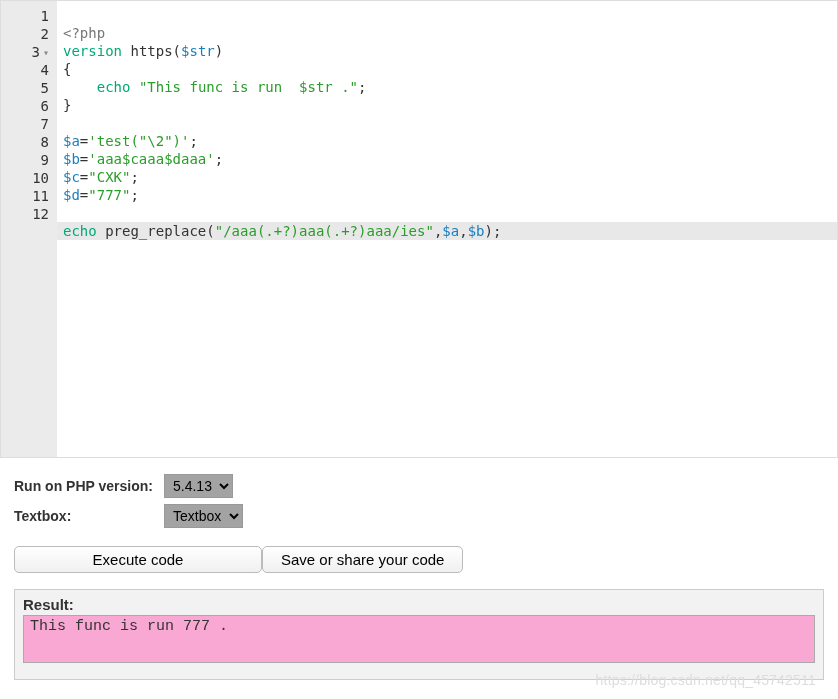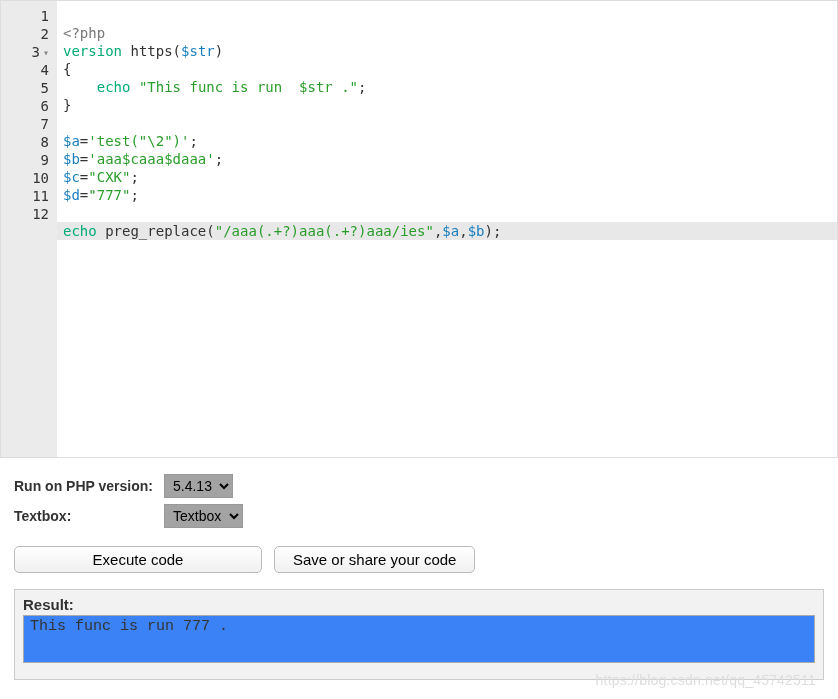--- a/index.html
+++ b/index.html
@@ -18,26 +18,26 @@
     .tok-paren { color: #333; }
     .tok-brace { color: #333; }
     .tok-str { color: #2a9d2a; }
     .tok-func { color: #333; }
     .tok-semi { color: #333; }
     .tok-op { color: #333; }
     .controls { margin: 4px 0 12px 14px; }
     .control-row { display: flex; align-items: center; margin-bottom: 6px; }
     .control-label { font-weight: bold; font-size: 14px; width: 150px; }
     select { font-size: 14px; padding: 2px 4px; border: 1px solid #999; background: #a3a3a3; }
-    .button-row { display: flex; gap: 12px; margin: 18px 8px 16px 14px; }
+    .button-row { display: flex; gap: 0; margin: 18px 8px 16px 14px; }
     .btn { font-size: 15px; padding: 4px 18px; border: 1px solid #bbb; border-radius: 5px; background: linear-gradient(#fff,#f0f0f0); cursor: pointer; }
     .btn:first-child { width: 248px; }
     .result-wrap { margin: 8px 14px; border: 1px solid #ccc; background: #f2f2f2; padding: 6px 8px 16px 8px; }
     .result-label { font-weight: bold; font-size: 15px; margin-bottom: 2px; }
-    .result-box { background: #3b82f6; border: 1px solid #aaa; padding: 2px 6px; font-family: "Courier New", Courier, monospace; font-size: 15px; min-height: 48px; }
+    .result-box { background: #f9a8d4; border: 1px solid #aaa; padding: 2px 6px; font-family: "Courier New", Courier, monospace; font-size: 15px; min-height: 48px; }
     .watermark { position: absolute; right: 22px; bottom: 11px; color: #ddd; font-size: 14px; letter-spacing: .2px; pointer-events: none; }
   </style>
 </head>
 <body>
 
 <div class="editor-wrap">
   <div class="gutter">
       <div class="ln">1</div>
       <div class="ln">2</div>
       <div class="ln fold">3</div>

